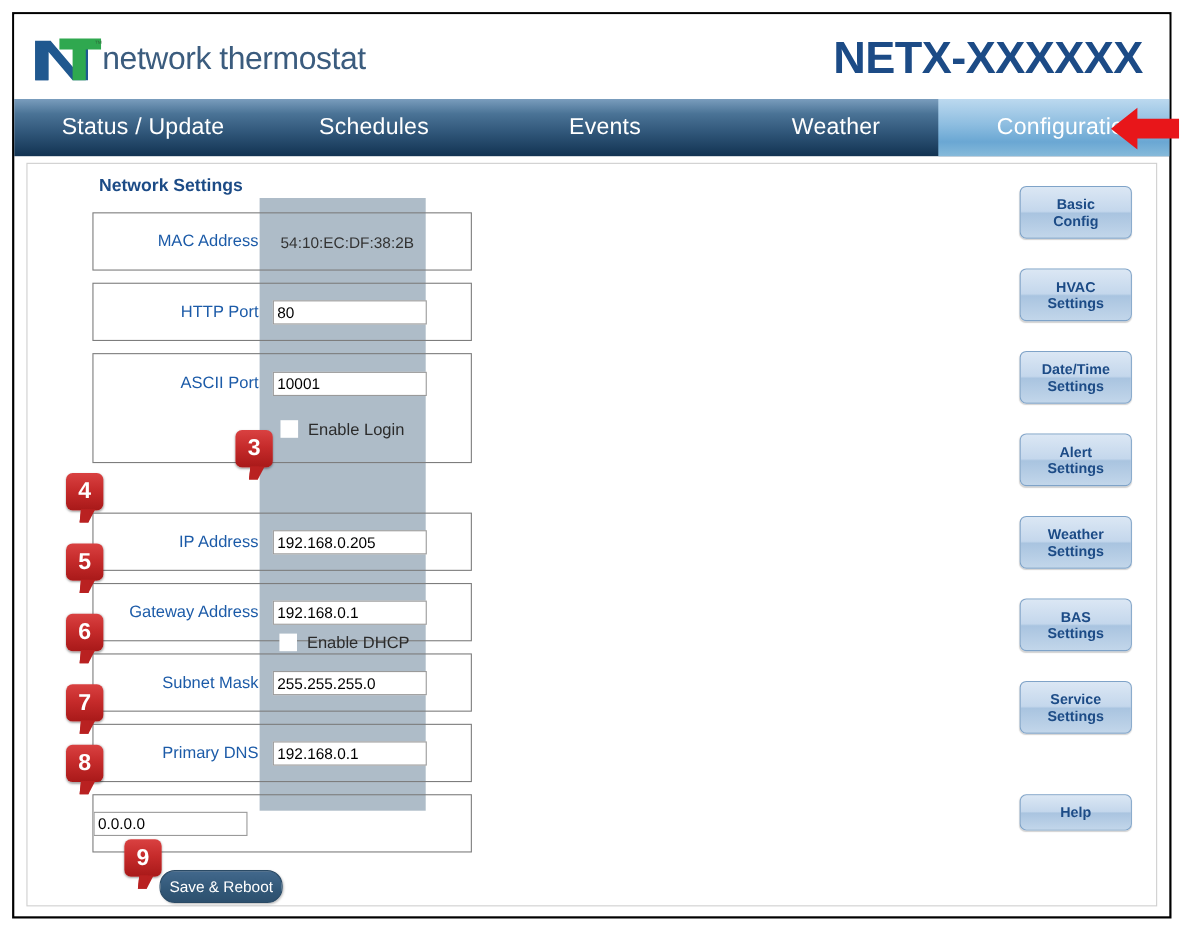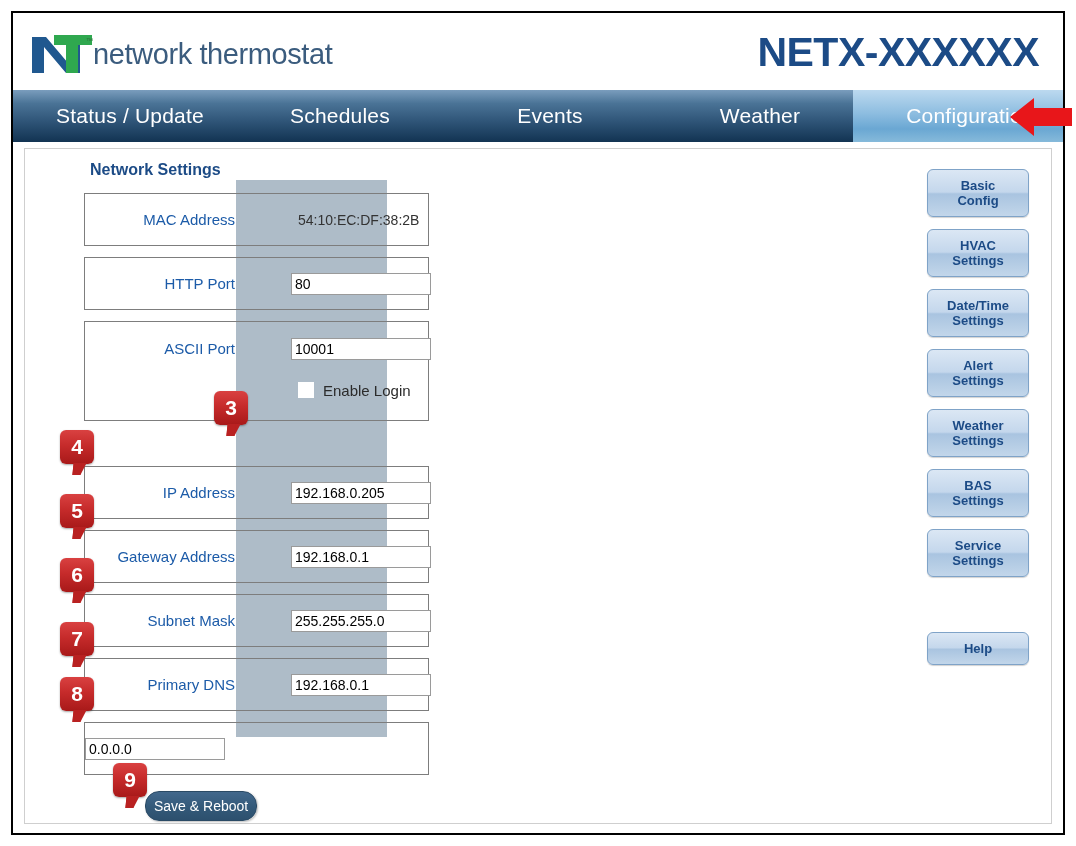--- a/index.html
+++ b/index.html
@@ -150,21 +150,20 @@
   }
   .row {
     position: relative;
     border: 1px solid #7d7d7d;
     background: transparent;
     box-sizing: border-box;
     display: flex;
     align-items: center;
     height: 53px;
     margin-bottom: 11px;
-    gap: 43px;
   }
   .row.tall {
     height: 100px;
     align-items: flex-start;
   }
   .row-label {
     width: 163px;
     flex: none;
     text-align: right;
     padding-right: 13px;
@@ -256,21 +255,21 @@
     width: 102px;
     background: linear-gradient(to bottom, #dbe7f4 0%, #c4d7ec 48%, #a9c4e0 52%, #c2d6ea 100%);
     border: 1px solid #7fa3c8;
     border-radius: 6px;
     color: #1c4b86;
     font-weight: bold;
     font-size: 13px;
     line-height: 15px;
     text-align: center;
     padding: 8px 2px;
-    margin-bottom: 12px;
+    margin-bottom: 27px;
     cursor: pointer;
     box-sizing: border-box;
     box-shadow: 0 1px 1px rgba(0,0,0,0.18);
   }
   .side-btn.spaced { margin-top: 55px; }
 
   
   .callout {
     position: absolute;
     width: 34px;
@@ -409,20 +408,26 @@
         </div>
       </div>
 
       <div class="row">
         <div class="row-field">
           <input class="txtinput" type="text" value="0.0.0.0" style="">
         </div>
       </div>
     </div>
 
+    <div id="dhcp-line">
+      <div class="check-line">
+        <span class="checkbox"></span>
+        <span class="check-label">Enable DHCP</span>
+      </div>
+    </div>
 
     <div id="save-btn">Save &amp; Reboot</div>
 
     <div class="callout" style="left:189px; top:242px;">3</div>
     <div class="callout" style="left:35px;  top:281px;">4</div>
     <div class="callout" style="left:35px;  top:345px;">5</div>
     <div class="callout" style="left:35px;  top:409px;">6</div>
     <div class="callout" style="left:35px;  top:473px;">7</div>
     <div class="callout" style="left:35px;  top:528px;">8</div>
     <div class="callout" style="left:88px;  top:614px;">9</div>

